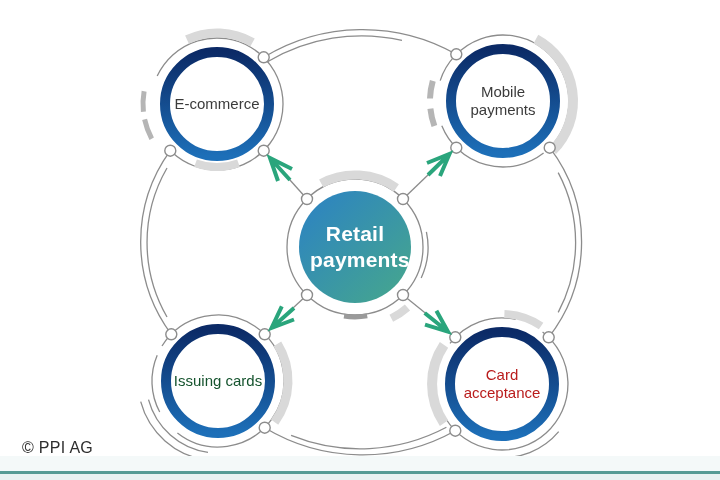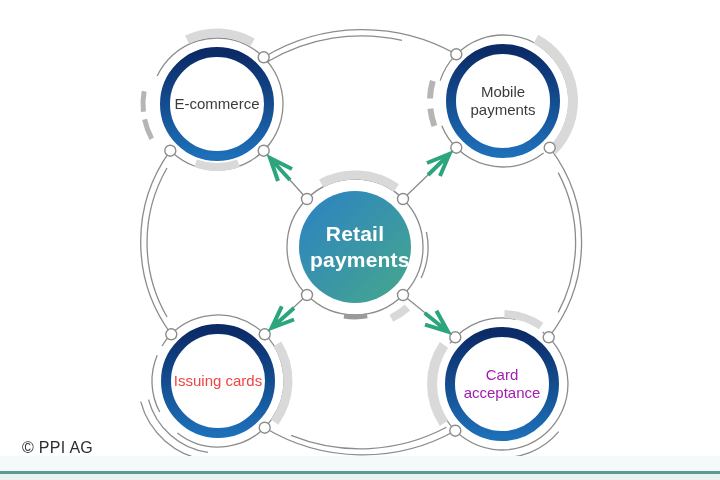--- a/index.html
+++ b/index.html
@@ -115,21 +115,21 @@
     <g id="g-arrows" fill="none" stroke="#2aa57c" stroke-width="4">
       <path class="arrow" d="M 290 180 L 270 158 M 278 181 L 270 158 L 292 169"></path>
       <path class="arrow" d="M 428 175 L 449.5 154 M 427 163 L 449.5 154 L 440 176"></path>
       <path class="arrow" d="M 294 308 L 271.6 328 M 294 319.5 L 271.6 328 L 281.8 306.3"></path>
       <path class="arrow" d="M 424.7 313 L 448 331.7 M 436.4 310.7 L 448 331.7 L 425 324.7"></path>
     </g>
   </svg>
 
   <div class="label sat-label" style="left: 217px; top: 104px; color: rgb(59, 59, 59);">E-commerce</div>
   <div class="label sat-label" style="left: 503px; top: 101px; color: rgb(59, 59, 59);">Mobile payments</div>
-  <div class="label sat-label" style="left: 218px; top: 381px; color: #ef4444;">Issuing cards</div>
-  <div class="label sat-label" style="left: 502px; top: 384px; color: #a21caf;">Card acceptance</div>
+  <div class="label sat-label" style="left: 218px; top: 381px; color: #14532d;">Issuing cards</div>
+  <div class="label sat-label" style="left: 502px; top: 384px; color: #b91c1c;">Card acceptance</div>
   <div class="label center-label" style="left:355px;top:247px;">Retail payments</div>
 
   <div class="copyright">© PPI AG</div>
   <div class="footer-band" id="footer-band" style="background: rgb(244, 249, 249);"></div>
   <div class="footer-sub" id="footer-sub"></div>
   <div class="footer-line" id="footer-line" style="background: rgb(87, 155, 148);"></div>
 </div>
 
 </body></html>

